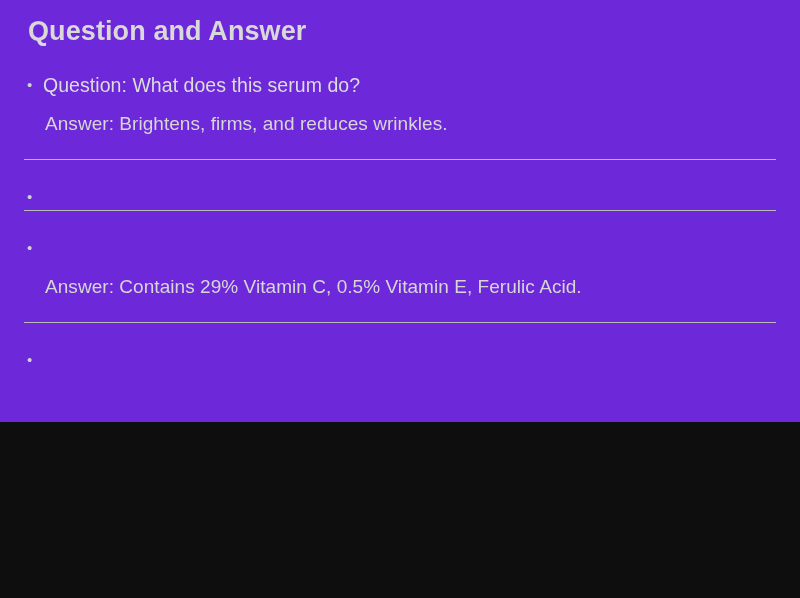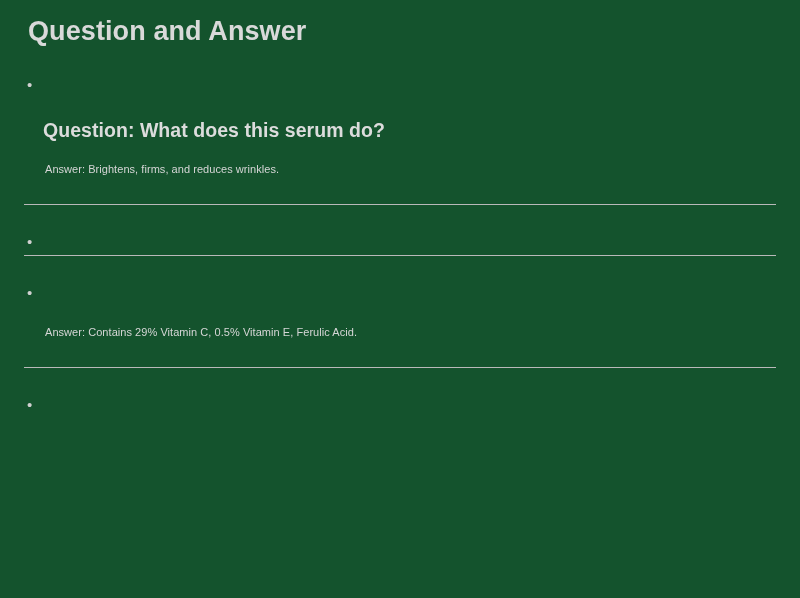--- a/index.html
+++ b/index.html
@@ -11,23 +11,23 @@
     height: 598px;
     background: #0e0e0e;
     font-family: "Liberation Sans", sans-serif;
     -webkit-font-smoothing: antialiased;
     overflow: hidden;
   }
 
   .qa-panel {
     box-sizing: border-box;
     width: 800px;
-    height: 598px;
+    height: 422px;
     padding: 14px 24px 0 24px;
-    background: #14532d;
+    background: #6d28d9;
   }
 
   .panel-title {
     margin: 0;
     padding: 0 0 0 4px;
     font-size: 27px;
     font-weight: bold;
     line-height: 34px;
     color: #d9d9d9;
     letter-spacing: 0.1px;
@@ -66,30 +66,29 @@
     color: #d0d0d0;
     font-size: 15px;
     line-height: 26px;
     text-align: left;
     padding-left: 3px;
   }
 
   .question-text {
     flex: 1 1 auto;
     font-size: 19.5px;
-    font-weight: bold;
+    font-weight: normal;
     line-height: 26px;
     color: #dcdcdc;
     letter-spacing: 0.05px;
-    margin-top: 45px;
   }
 
   .answer-text {
     padding: 15px 0 24px 21px;
-    font-size: 11px;
+    font-size: 19px;
     font-weight: normal;
     line-height: 22px;
     color: #d6d6d6;
     letter-spacing: 0.05px;
   }
 </style>
 </head>
 <body>
 
 <div class="qa-panel">

